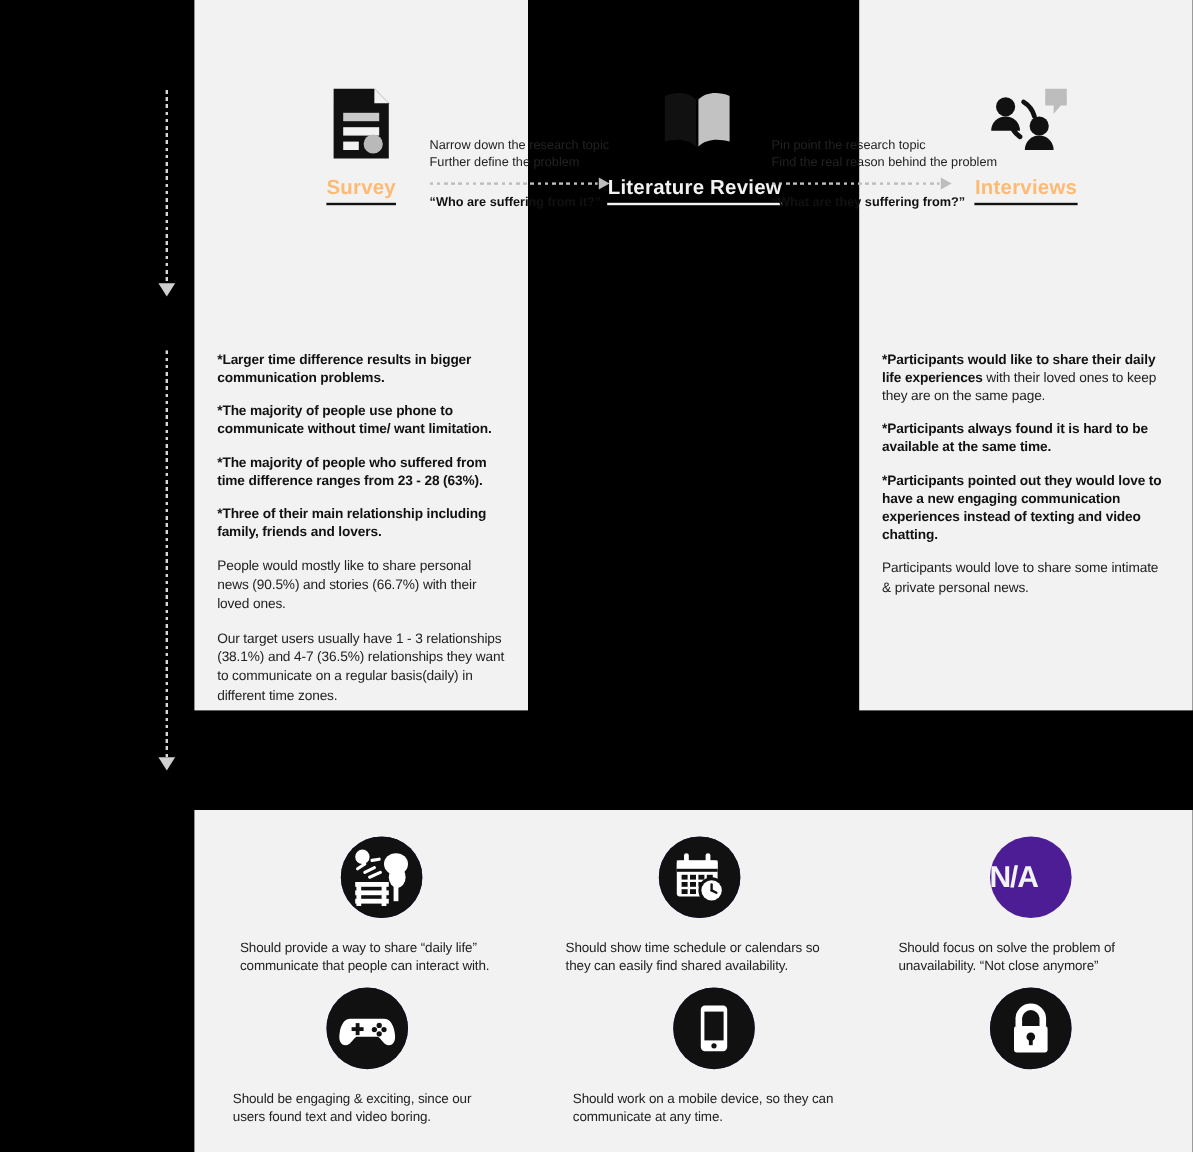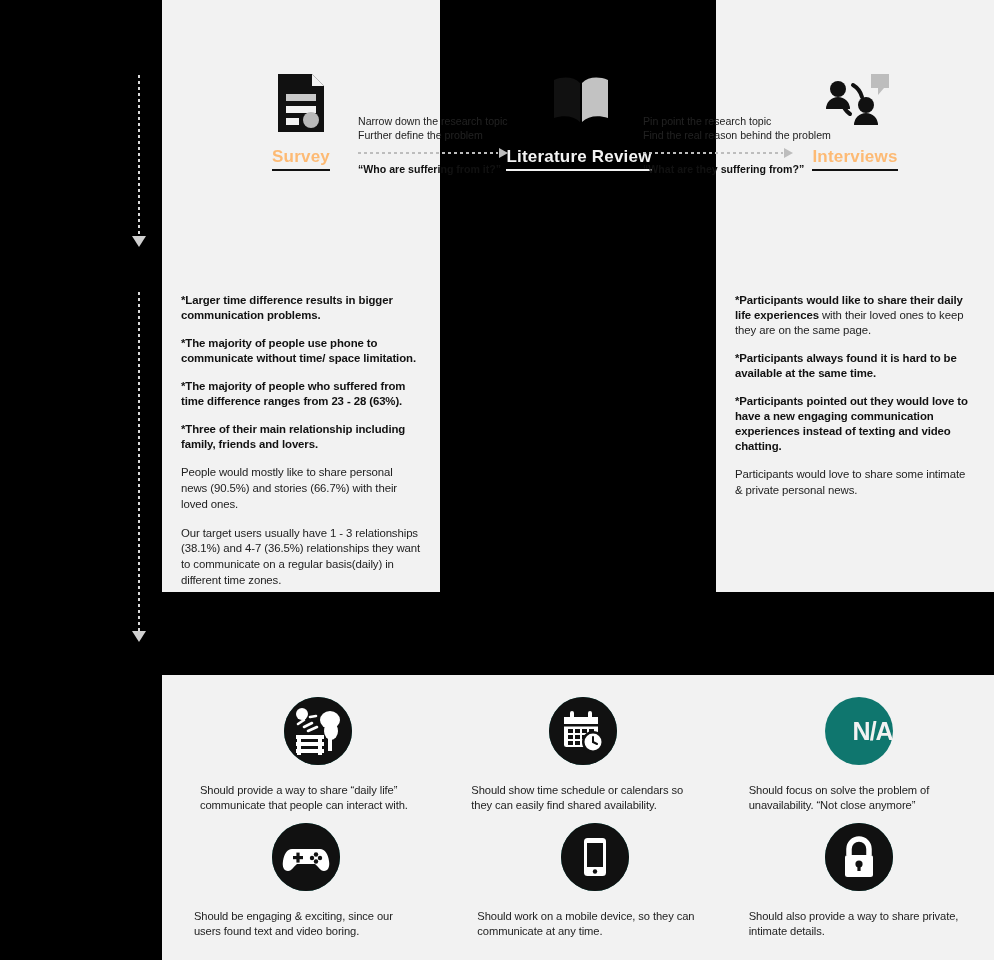--- a/index.html
+++ b/index.html
@@ -77,22 +77,22 @@
   #varrow-2 { top: 292px; height: 350px; }
 
   
   #insight-grid {
     position: absolute; left: 162px; top: 675px; width: 832px; height: 285px;
     display: grid; grid-template-columns: repeat(3, 1fr); grid-template-rows: repeat(2, 1fr);
     padding: 22px 0 12px 0;
   }
   .insight { position: relative; padding: 0 18px; }
   .ins-badge {
-    width: 68px; height: 68px; border-radius: 50%; background: #0f766e;
-    display: flex; align-items: center; justify-content: flex-end;
+    width: 68px; height: 68px; border-radius: 50%; background: #4c1d95;
+    display: flex; align-items: center; justify-content: flex-start;
     margin: 0 auto 18px auto;
   }
   .ins-badge svg { display: block; }
   .ins-text { font-size: 11.2px; color: #222; line-height: 1.36; letter-spacing: -0.1px; }
   .insight.col1 .ins-badge { margin-left: 104px; }
   .insight.col1 .ins-text  { padding-left: 20px; }
   .insight.col2 .ins-badge { margin-left: 92px; }
   .insight.col2 .ins-text  { padding-left: 14px; }
   .insight.col3 .ins-badge { margin-left: 90px; }
   .insight.col3 .ins-text  { padding-left: 14px; }
@@ -128,21 +128,21 @@
           <rect x="14" y="34" width="30" height="7" fill="#f2f2f2"></rect>
           <rect x="14" y="46" width="13" height="7" fill="#f2f2f2"></rect>
           <circle cx="39" cy="48" r="8" fill="#b9b9b9"></circle>
         </svg>
       </span>
       <span class="stage-label">Survey</span>
     </div>
 
     <div class="findings" style="left:19px;">
       <p class="f-bold">*Larger time difference results in bigger communication problems.</p>
-      <p class="f-bold">*The majority of people use phone to communicate without time/ space limitation.</p>
+      <p class="f-bold">*The majority of people use phone to communicate without time/ want limitation.</p>
       <p class="f-bold">*The majority of people who suffered from time difference ranges from 23 - 28 (63%).</p>
       <p class="f-bold">*Three of their main relationship including family, friends and lovers.</p>
       <p class="f-reg">People would mostly like to share personal news (90.5%) and stories (66.7%) with their loved ones.</p>
       <p class="f-reg">Our target users usually have 1 - 3 relationships (38.1%) and 4-7 (36.5%) relationships they want to communicate on a regular basis(daily) in different time zones.</p>
     </div>
   </div>
 
   <div class="connector" style="left:358px;">
     <div class="conn-top">Narrow down the research topic</div>
     <div class="conn-top">Further define the problem</div>
@@ -302,17 +302,16 @@
     <div class="insight col3">
       <div class="ins-badge">
         <svg viewBox="0 0 68 68" width="68" height="68" aria-hidden="true">
           <circle cx="34" cy="34" r="34" fill="#111"></circle>
           <path d="M24 32 v-6 a10 10 0 0 1 20 0 v6" stroke="#fff" stroke-width="5.5" fill="none"></path>
           <rect x="20" y="32" width="28" height="22" rx="2.5" fill="#fff"></rect>
           <circle cx="34" cy="41" r="3.6" fill="#111"></circle>
           <rect x="32.4" y="41" width="3.2" height="7" fill="#111"></rect>
         </svg>
       </div>
-      <p class="ins-text">Should also provide a way to share private, intimate details.</p>
     </div>
 
   </div>
 </div>
 
 </body></html>

